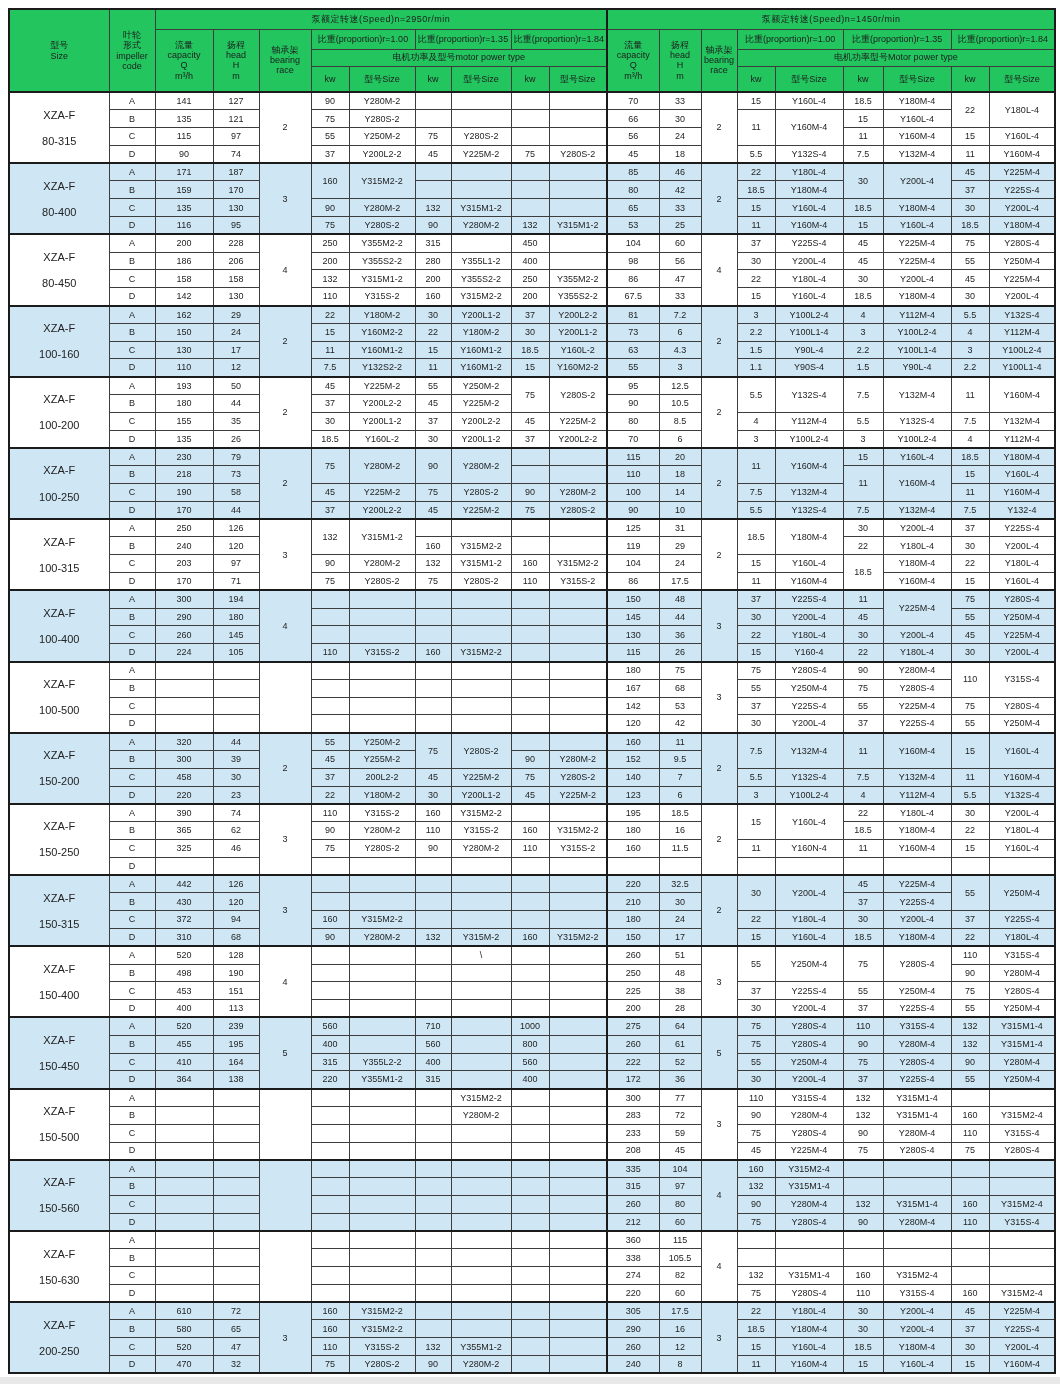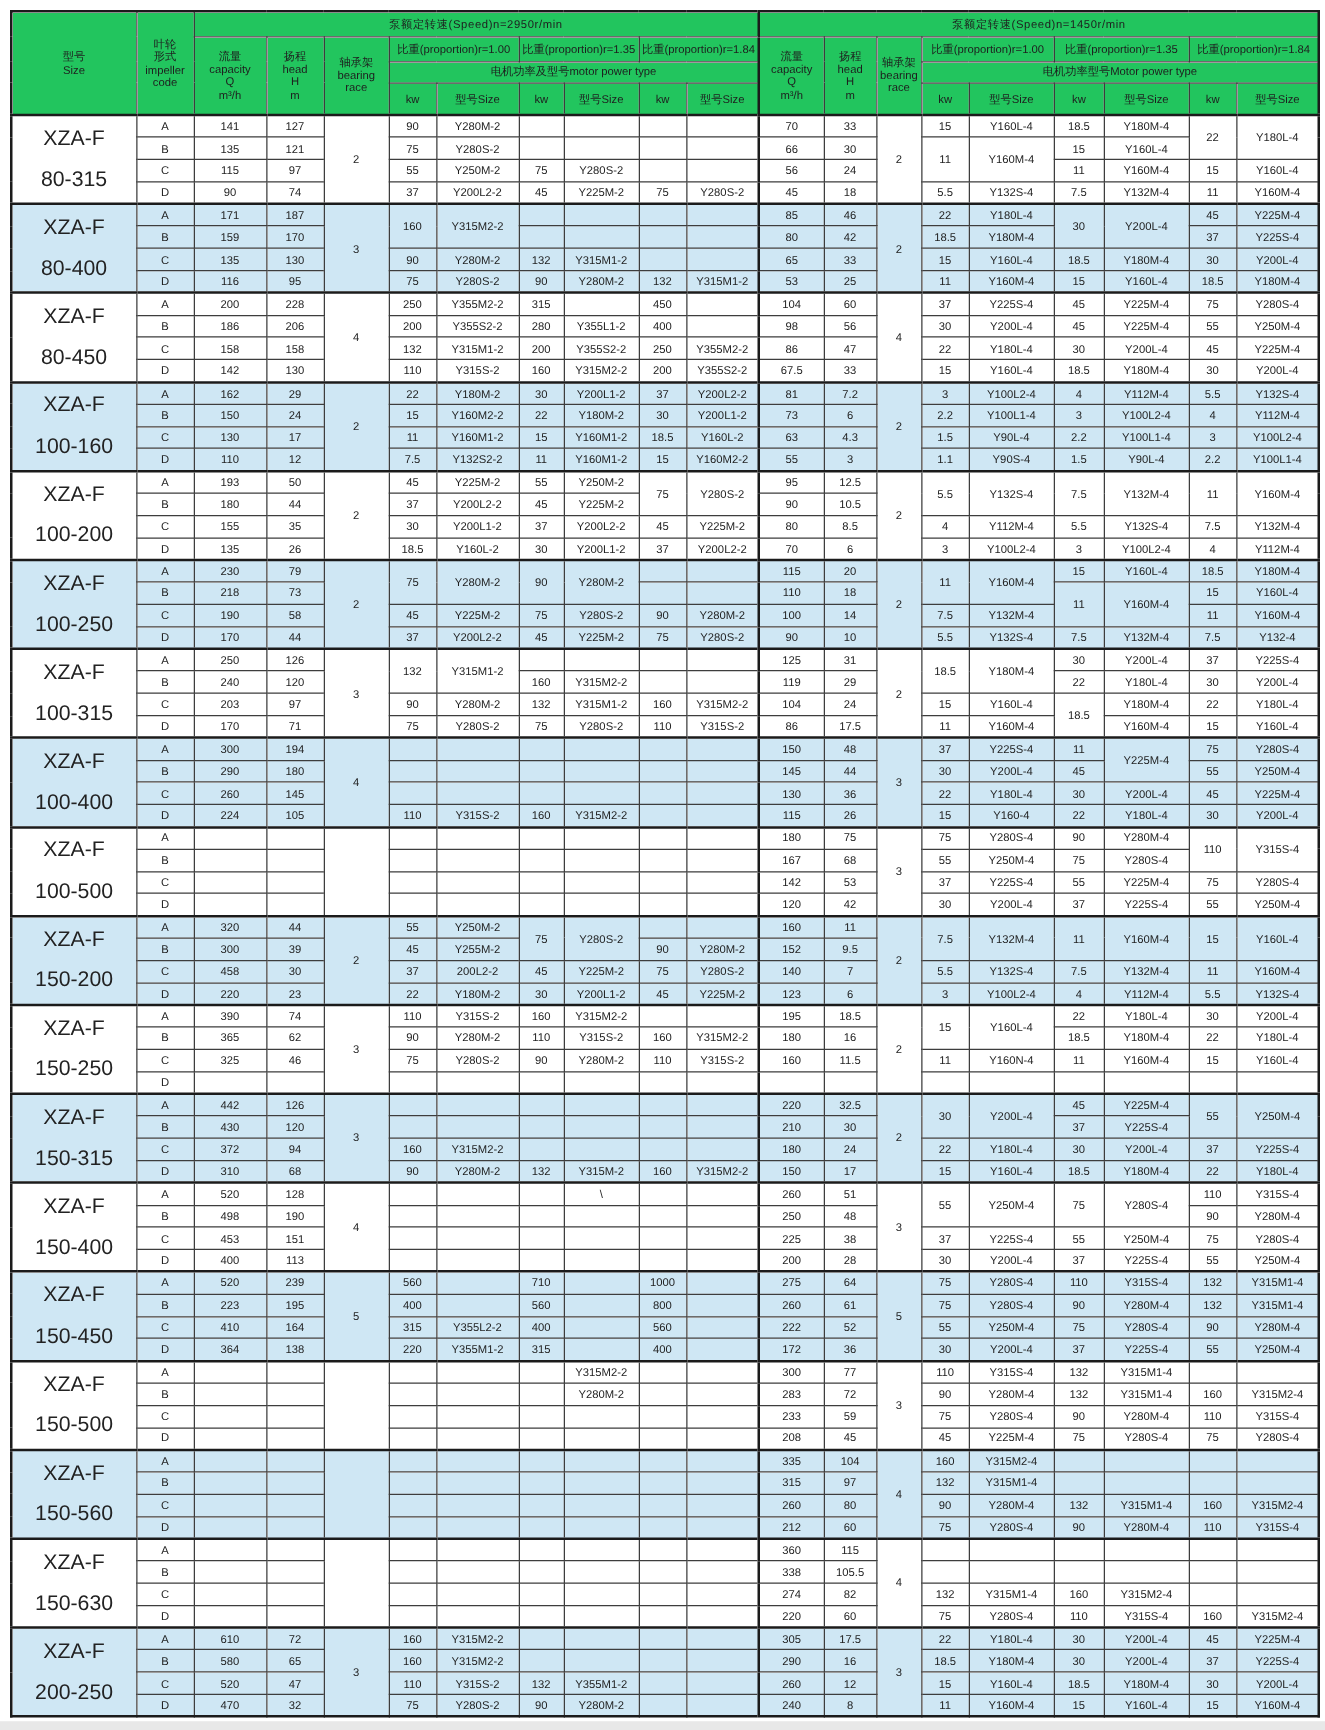--- a/index.html
+++ b/index.html
@@ -21,21 +21,21 @@
   .hr1 { height:20px; } .hr2 { height:20px; } .hr3 { height:17px;margin-top:44px; } .hr4 { height:26px;margin-top:48px; }
   .banner { font-size:10px; letter-spacing:.5px; }
   .prop { font-size:8px; }
   .motor { font-size:9.5px; }
   .kwhdr { font-size:9px; }
   .sidehdr { font-size:8.5px; }
   tbody tr { height:17.8px; }
   tbody tr.group-start td { border-top:2px solid #1b1b1b; }
   tr.shaded td { background:#cfe7f4; }
   tr.plain td { background:#ffffff; }
-  td.group-size { font-size:17px; color:#222; }
+  td.group-size { font-size:11px; color:#222; }
   td.group-size div { line-height:1.1; }
   td.group-size .l1 { margin-bottom:14px; }
   .sep-left { border-left:2px solid #1b1b1b !important; }
   .bottom-strip { height:10px; background:#e8e8e8; margin-top:3px; width:1060px; margin-left:-8px; }
 </style>
 </head>
 <body>
 
 <div class="page">
   <table class="spec" id="spec-table">
@@ -1158,21 +1158,21 @@
           <td rowspan="4">5</td>
           <td>75</td>
           <td>Y280S-4</td>
           <td>110</td>
           <td>Y315S-4</td>
           <td>132</td>
           <td>Y315M1-4</td>
         </tr>
         <tr class="shaded">
           <td>B</td>
-          <td>223</td>
+          <td>455</td>
           <td>195</td>
           <td>400</td>
           <td></td>
           <td>560</td>
           <td></td>
           <td>800</td>
           <td></td>
           <td class="sep-left">260</td>
           <td>61</td>
           <td>75</td>

